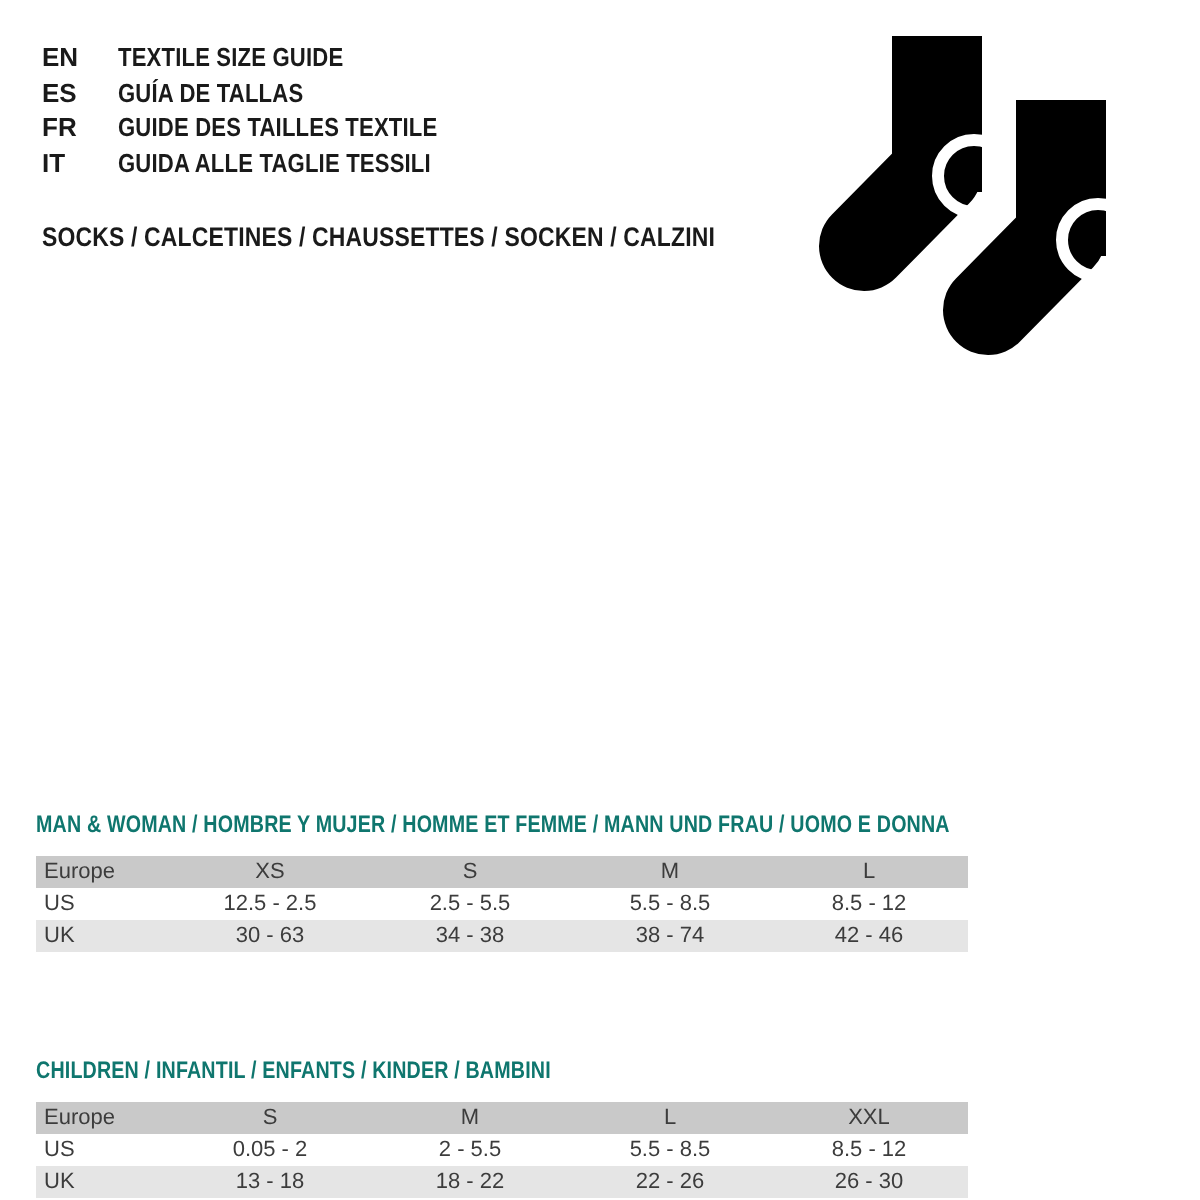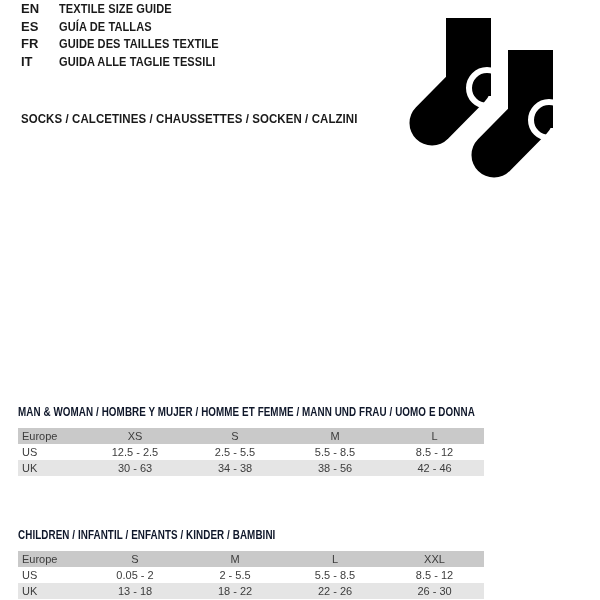--- a/index.html
+++ b/index.html
@@ -14,21 +14,21 @@
   }
   
   .cond {
     display: inline-block;
     transform: scaleX(0.85);
     transform-origin: 0 50%;
     white-space: nowrap;
     letter-spacing: 0.1px;
   }
   
-  .lang-block { position: absolute; left: 21px; top: 0; }
+  .lang-block { position: absolute; left: 21px; top: 20px; }
   .lang-row {
     display: flex;
     align-items: center;
     height: 17.5px;
     font-weight: bold;
     font-size: 13px;
   }
   .lang-code { width: 38px; flex: 0 0 38px; }
   
   .category-line {
@@ -45,21 +45,21 @@
   .socks-icon { position: absolute; left: 408px; top: 8px; width: 172px; height: 175px; }
   
   .table-block { position: absolute; left: 18px; width: 466px; }
   .table-block.t1 { top: 405px; }
   .table-block.t2 { top: 528px; }
   .table-title {
     height: 14px;
     margin-bottom: 9px;
     font-weight: bold;
     font-size: 12px;
-    color: #0f172a;
+    color: #0f766e;
     display: flex;
     align-items: center;
   }
   table.size-table {
     width: 466px;
     border-collapse: collapse;
     table-layout: fixed;
     font-size: 11px;
     color: #3c3c3c;
   }
@@ -148,21 +148,21 @@
           <td>US</td>
           <td>12.5 - 2.5</td>
           <td>2.5 - 5.5</td>
           <td>5.5 - 8.5</td>
           <td>8.5 - 12</td>
         </tr>
         <tr class="row-uk">
           <td>UK</td>
           <td>30 - 63</td>
           <td>34 - 38</td>
-          <td>38 - 56</td>
+          <td>38 - 74</td>
           <td>42 - 46</td>
         </tr>
       </tbody>
     </table>
   </div>
 
   <div class="table-block t2">
     <div class="table-title">
       <span class="cond" style="transform:scaleX(0.82)">CHILDREN / INFANTIL / ENFANTS / KINDER / BAMBINI</span>
     </div>

